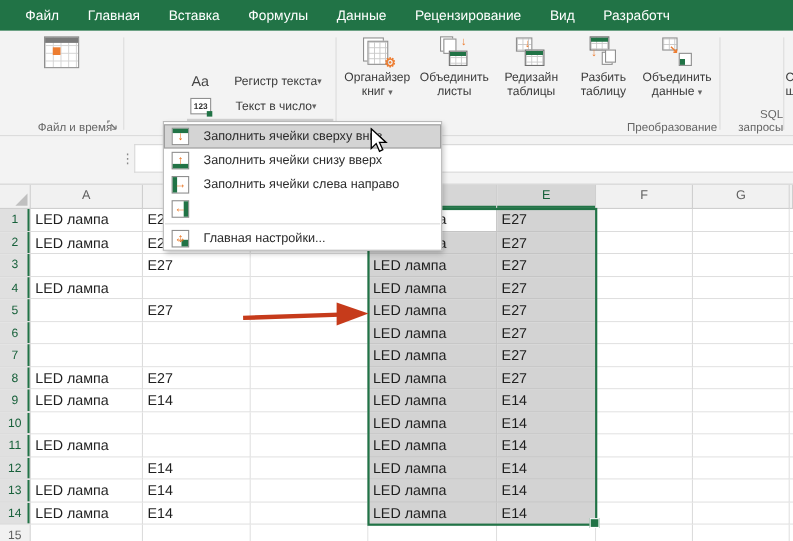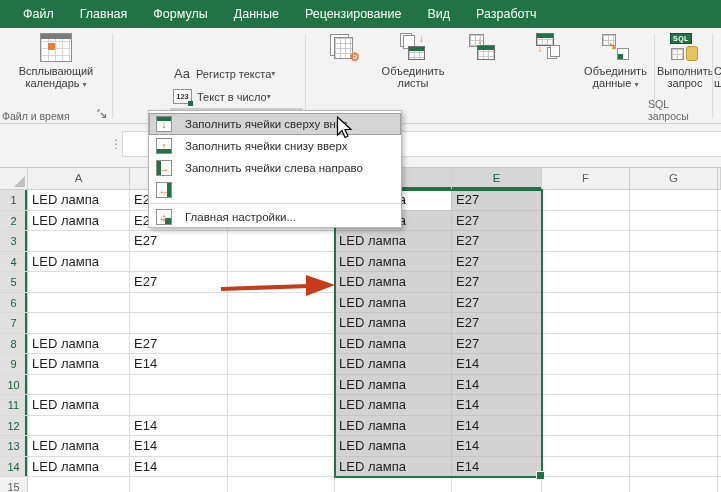--- a/index.html
+++ b/index.html
@@ -14,26 +14,26 @@
   .tab{color:#fff;font-size:12.5px;line-height:28px;padding:0 13px;flex:none;}
 
   
   .ribbon{position:absolute;left:0;top:28px;width:100%;height:96px;background:#f3f3f3;
           border-bottom:1px solid #d2d2d2;box-sizing:border-box;}
   .rsep{position:absolute;top:6px;height:84px;width:1px;background:#dcdcdc;}
   .bigbtn{position:absolute;top:4px;text-align:center;cursor:default;}
   .bigbtn .blbl{font-size:11px;line-height:12px;color:#3b3b3b;margin-top:3px;}
   .dd{font-size:8px;color:#666;}
   .iconwrap{height:30px;display:flex;align-items:center;justify-content:center;}
-  .glabel{position:absolute;bottom:1px;font-size:10.5px;color:#666;text-align:left;}
+  .glabel{position:absolute;bottom:1px;font-size:10.5px;color:#666;text-align:right;}
 
   
   .smallcol{position:absolute;left:170px;top:34px;width:133px;}
   .smallbtn{height:23px;display:flex;align-items:center;padding-left:3px;font-size:11px;color:#3b3b3b;}
-  .smallbtn .slbl{margin-left:5px;white-space:nowrap;}
+  .smallbtn .slbl{margin-left:22px;white-space:nowrap;}
   .smallbtn.pressed{background:#d0d0d0;height:25px;}
   .smicon{flex:none;display:inline-flex;align-items:center;justify-content:center;}
   .aa{font-size:13px;color:#444;width:18px;}
   .n123{width:17px;height:13px;border:1px solid #8f8f8f;background:#fff;position:relative;font-size:7.5px;color:#333;font-weight:bold;}
   .n123 .csq{position:absolute;right:-2px;bottom:-3px;width:5px;height:5px;background:#217346;}
 
   
   .tic{position:relative;display:block;width:30px;height:28px;margin:0 auto;}
   .pg{position:absolute;background:#fff;border:1px solid #8f8f8f;box-sizing:border-box;}
   .wgrid{position:absolute;background:#fff;border:1px solid #8f8f8f;box-sizing:border-box;
@@ -119,37 +119,37 @@
   .msep{height:1px;background:#d9d9d9;margin:2px 1px;}
 </style>
 </head>
 <body>
 
 <div class="app">
 
   <div class="tabbar">
       <div class="tab">Файл</div>
       <div class="tab">Главная</div>
+      <div class="tab">Вставка</div>
       <div class="tab">Формулы</div>
       <div class="tab">Данные</div>
       <div class="tab">Рецензирование</div>
       <div class="tab">Вид</div>
       <div class="tab">Разработч</div>
     </div>
 
   <div class="ribbon">
 
     <div class="bigbtn" style="left:4px;width:104px;">
       <div class="iconwrap">
           <div class="cal">
             <i class="cal-hd"></i>
             <i class="cal-sq"></i>
           </div>
         </div>
-      <div class="blbl"><span>Всплывающий</span><br><span>календарь</span> <span class="dd">▾</span></div>
     </div>
     <div class="rsep" style="left:112px;"></div>
 
 
     <div class="smallcol">
       <div class="smallbtn">
         <span class="smicon aa">Aa</span>
         <span class="slbl">Регистр текста</span>
           <span class="dd">▾</span>
       </div>
@@ -171,74 +171,67 @@
 
     <div id="transform-group">
         <div class="bigbtn" style="left: 308px; width: 70px;">
           <div class="iconwrap">
             <span class="tic">
               <i class="pg" style="left:2px;top:1px;width:19px;height:22px;"></i>
               <i class="wgrid" style="left:6px;top:4px;width:19px;height:22px;"></i>
               <b class="gear">⚙</b>
             </span>
           </div>
+          <div class="blbl"><span>Органайзер</span><br><span>книг</span> <span class="dd">▾</span></div>
         </div>
         <div class="bigbtn" style="left: 378px; width: 70px;">
           <div class="iconwrap">
             <span class="tic">
               <i class="pg" style="left:2px;top:0;width:12px;height:14px;"></i>
               <i class="pg" style="left:5px;top:2px;width:12px;height:14px;"></i>
               <b class="oar" style="right:4px;top:1px;">↓</b>
               <i class="ggrid" style="left:10px;top:13px;width:17px;height:14px;"></i>
             </span>
           </div>
           <div class="blbl"><span>Объединить</span><br><span>листы</span></div>
         </div>
         <div class="bigbtn" style="left: 448px; width: 70px;">
           <div class="iconwrap">
             <span class="tic">
               <i class="wgrid" style="left:1px;top:1px;width:15px;height:13px;"></i>
               <b class="oar" style="left:9px;top:3px;">↓</b>
               <i class="ggrid" style="left:9px;top:12px;width:18px;height:15px;"></i>
             </span>
           </div>
+          <div class="blbl"><span>Редизайн</span><br><span>таблицы</span></div>
         </div>
         <div class="bigbtn" style="left: 518px; width: 61px;">
           <div class="iconwrap">
             <span class="tic">
               <i class="ggrid" style="left:2px;top:0;width:18px;height:13px;"></i>
               <b class="oar" style="left:4px;top:11px;">↓</b>
               <i class="pg" style="left:13px;top:14px;width:10px;height:12px;"></i>
               <i class="pg" style="left:16px;top:12px;width:10px;height:12px;"></i>
             </span>
           </div>
+          <div class="blbl"><span>Разбить</span><br><span>таблицу</span></div>
         </div>
         <div class="bigbtn" style="left: 579px; width: 73px;">
           <div class="iconwrap">
             <span class="tic">
               <i class="wgrid" style="left:1px;top:1px;width:14px;height:12px;"></i>
               <b class="oar" style="left:8px;top:8px;">↘</b>
               <i class="quad" style="right:2px;bottom:1px;"></i>
             </span>
           </div>
           <div class="blbl"><span>Объединить</span><br><span>данные</span> <span class="dd">▾</span></div>
         </div>
       </div>
     <div class="rsep" style="left:654px;"></div>
 
-    <div class="bigbtn" style="left:657px;width:56px;">
-      <div class="iconwrap">
-          <span class="tic">
-            <i class="wgrid" style="left:1px;bottom:1px;width:13px;height:12px;"></i>
-            <span class="sqlbadge">SQL</span>
-            <i class="cyl"></i>
-          </span>
-        </div>
-      <div class="blbl"><span>Выполнить</span><br><span>запрос</span></div>
-    </div>
     <div class="rsep" style="left:712px;"></div>
 
     <div class="bigbtn" style="left:714px;width:40px;text-align:left;">
       <div class="iconwrap" style="justify-content:flex-start;"></div>
       <div class="blbl"><span>Сч</span><br><span>ш</span></div>
     </div>
 
     <div class="glabel" style="left:2px;width:100px;">Файл и время</div>
     <svg class="launcher" style="position:absolute;left:97px;bottom:3px;" width="11" height="11" viewBox="0 0 11 11">
         <path d="M1 3 V1 H3" stroke="#777" fill="none"></path>

